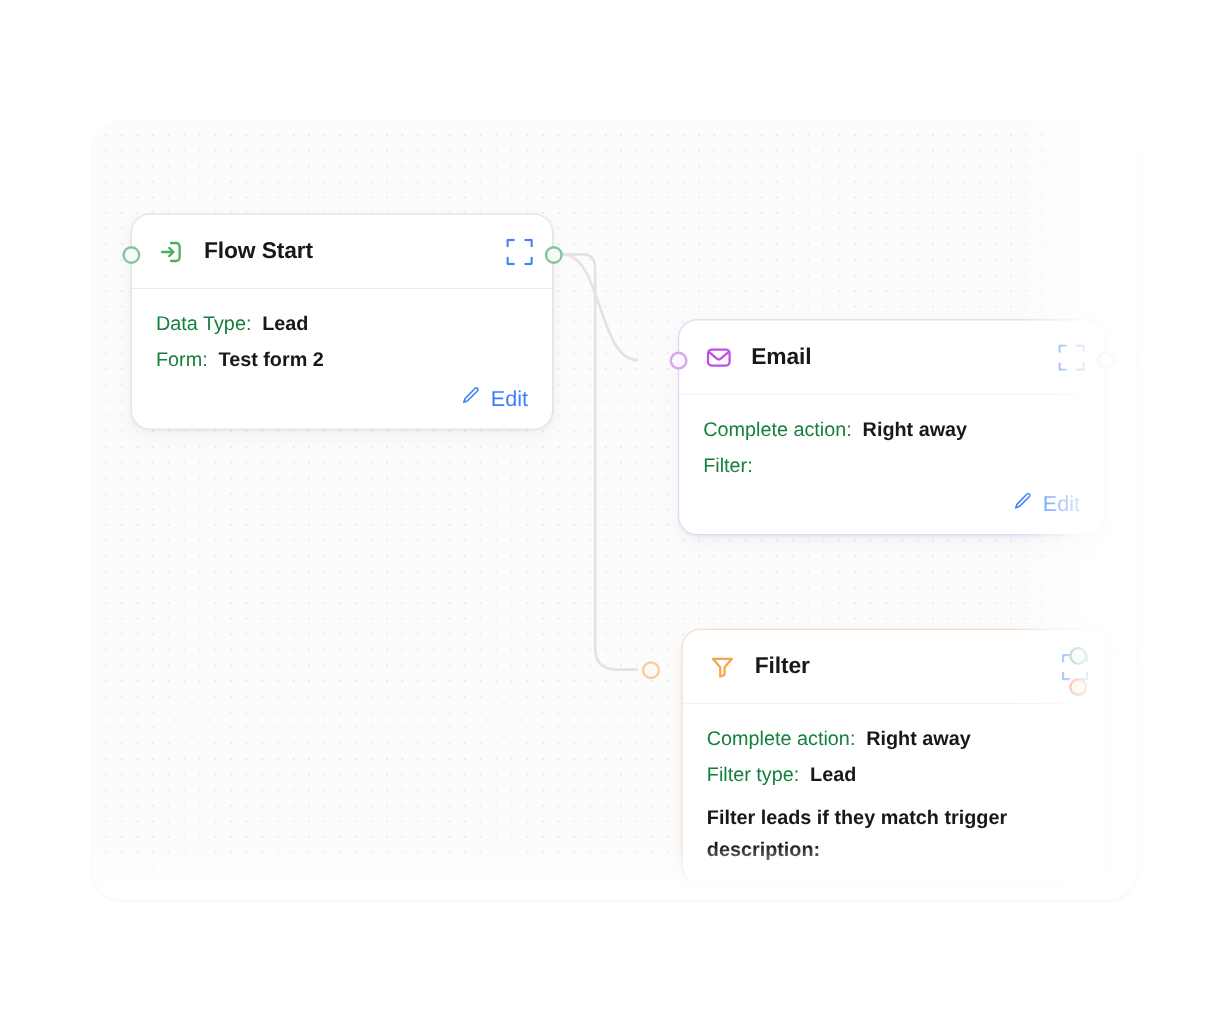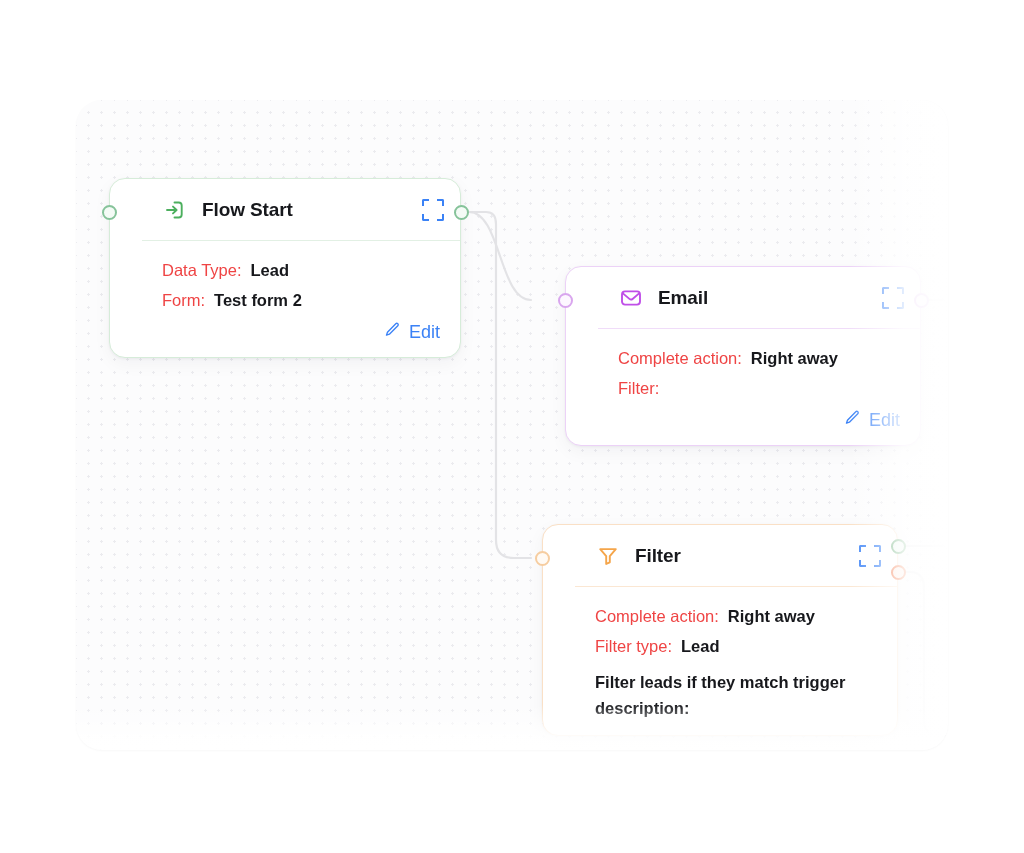--- a/index.html
+++ b/index.html
@@ -59,21 +59,20 @@
 
   #edges { position: absolute; left: 0; top: 0; width: 872px; height: 650px; z-index: 1; }
 
   
   .node {
     position: absolute;
     background: #ffffff;
     border-radius: 16px;
     z-index: 4;
     box-shadow: 0 1px 3px rgba(16,24,40,0.05), 0 6px 18px rgba(16,24,40,0.045);
-    padding-left: 32px;
   }
   .node-head {
     display: flex;
     align-items: center;
     height: 62px;
     padding: 0 16px 0 20px;
     border-bottom: 1px solid;
     border-radius: 16px 16px 0 0;
   }
   .node-icon {
@@ -102,21 +101,21 @@
     border: 2px solid #3b82f6;
   }
   .expand-btn i.tl { left: 0; top: 0; border-right: none; border-bottom: none; border-radius: 2px 0 0 0; }
   .expand-btn i.tr { right: 0; top: 0; border-left: none; border-bottom: none; border-radius: 0 2px 0 0; }
   .expand-btn i.bl { left: 0; bottom: 0; border-right: none; border-top: none; border-radius: 0 0 0 2px; }
   .expand-btn i.br { right: 0; bottom: 0; border-left: none; border-top: none; border-radius: 0 0 2px 0; }
 
   .node-body { padding: 20px 20px 14px 20px; }
   .field { display: flex; align-items: baseline; margin-bottom: 11px; font-size: 16.5px; }
   .field:last-of-type { margin-bottom: 4px; }
-  .field-label { color: #ef4444; font-weight: 400; white-space: nowrap; }
+  .field-label { color: #15803d; font-weight: 400; white-space: nowrap; }
   .field-value { color: #17181c; font-weight: 700; margin-left: 9px; white-space: nowrap; }
   .para {
     font-size: 16.5px;
     font-weight: 700;
     color: #17181c;
     line-height: 1.55;
     margin-top: 14px;
   }
 
   .edit-row { display: flex; justify-content: flex-end; align-items: center; margin-top: 8px; }
@@ -242,21 +241,21 @@
               </svg>
             </span>
             <span>Edit</span>
           </span>
         </div>
       </div>
     </div>
     <span class="handle purple" style="left:482px; top:193px;"></span>
     <span class="handle purple" style="left:838px; top:193px;"></span>
 
-    <div class="node filter" style="left:466px; top:424px; width:356px;">
+    <div class="node filter" style="left:492px; top:424px; width:356px;">
       <div class="node-head">
         <span class="node-icon">
           <svg width="24" height="24" viewBox="0 0 24 24" fill="none" stroke="#f5a54a" stroke-width="1.9" stroke-linecap="round" stroke-linejoin="round">
             <path d="M4.2 5.1h15.6l-6 7v6.2l-3.6 1.6V12.1Z"></path>
           </svg>
         </span>
         <span class="node-title">Filter</span>
         <span class="expand-btn">
           <i class="tl"></i>
             <i class="tr"></i>

